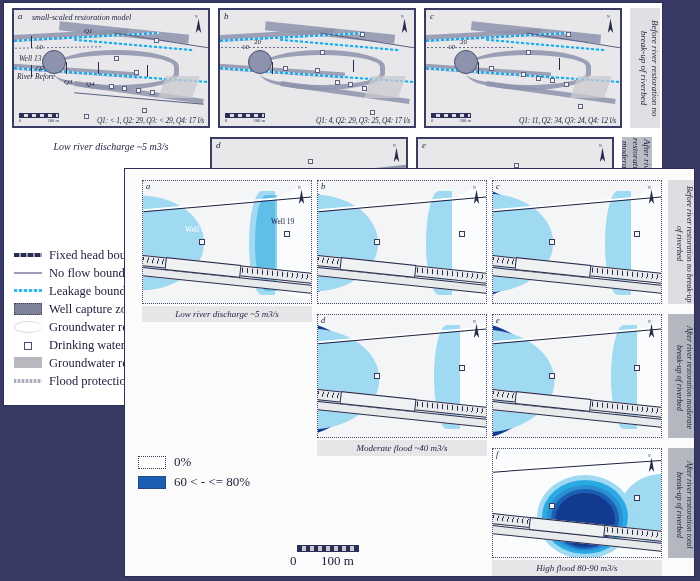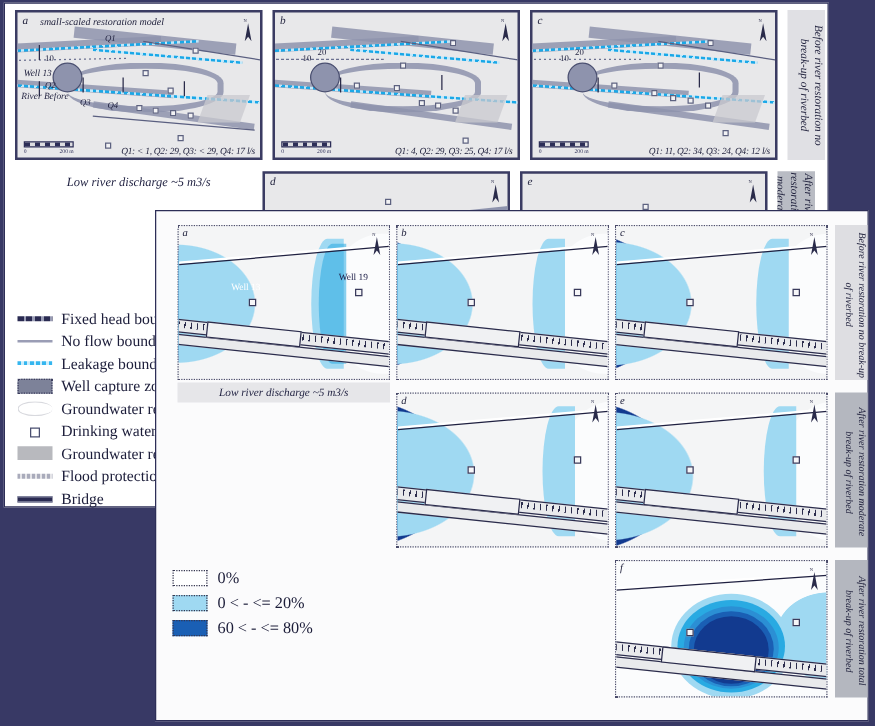--- a/index.html
+++ b/index.html
@@ -347,26 +347,20 @@
               <div class="s-gwrec"></div>
             </div>
           <div class="leg-txt">Groundwater recharge</div>
         </div>
         <div class="leg-row">
           <div class="leg-sym">
               <div class="s-flood"></div>
             </div>
           <div class="leg-txt">Flood protection</div>
         </div>
-        <div class="leg-row">
-          <div class="leg-sym">
-              <div class="s-bridge"></div>
-            </div>
-          <div class="leg-txt">Bridge</div>
-        </div>
       </div>
 
     </div>
   </div>
 
   <div class="front-window">
 
     <div class="fpanel" style="left:17px;top:11px;width:170px;height:124px;">
       <div class="plume">
         <div class="pl" style="inset:0;background:#f4f5f6;"></div>
@@ -508,20 +502,21 @@
       <svg class="north" viewBox="0 0 10 24">
         <text x="1" y="5" font-size="4" fill="#2a2b4a">N</text>
         <polygon points="5,6 8,22 5,18 2,22" fill="#2a2b4a"></polygon>
       </svg>
     </div>
 
     <div class="fside mid" style="left:543px;top:145px;width:26px;height:124px;">
       <span class="txt">After river restoration moderate break-up of riverbed</span>
     </div>
 
+    <div class="fcap" style="left:192px;top:271px;width:170px;height:16px;">Moderate flood ~40 m3/s</div>
 
     <div class="fpanel" style="left:367px;top:279px;width:170px;height:110px;">
       <div class="plume">
         <div class="pl" style="inset:0;background:#fbfcfd;"></div>
         <div class="pl" style="left:80px;top:10px;width:120px;height:100px;
              background:radial-gradient(ellipse 70px 58px at 90px 50px,#9fd9f2 0 60%,transparent 61%);"></div>
         <div class="pl" style="left:44px;top:26px;width:96px;height:84px;border-radius:50%;background:#9fd9f2;"></div>
         <div class="pl" style="left:49px;top:31px;width:86px;height:74px;border-radius:50%;background:#29aae2;"></div>
         <div class="pl" style="left:54px;top:36px;width:76px;height:66px;border-radius:50%;background:#2b8fd4;"></div>
         <div class="pl" style="left:58px;top:40px;width:68px;height:60px;border-radius:50%;background:#1a5fb4;"></div>
@@ -539,32 +534,37 @@
       <svg class="north" viewBox="0 0 10 24">
         <text x="1" y="5" font-size="4" fill="#2a2b4a">N</text>
         <polygon points="5,6 8,22 5,18 2,22" fill="#2a2b4a"></polygon>
       </svg>
     </div>
 
     <div class="fside bot" style="left:543px;top:279px;width:26px;height:110px;">
       <span class="txt">After river restoration total break-up of riverbed</span>
     </div>
 
+    <div class="fcap" style="left:367px;top:391px;width:170px;height:16px;">High flood  80-90 m3/s</div>
 
   </div>
 
   <div class="clegend">
     <div class="cl-row">
       <div class="cl-sw" style="background:#ffffff;"></div>
       <div class="cl-txt">0%</div>
     </div>
     <div class="cl-row">
-      <div class="cl-sw" style="background:#9fd9f2;"></div>
-      <div class="cl-txt">0 &lt; - &lt;= 20%</div>
-    </div>
-    <div class="cl-row">
       <div class="cl-sw" style="background:#1a5fb4;"></div>
       <div class="cl-txt">60 &lt; - &lt;= 80%</div>
     </div>
   </div>
 
+  <div class="mscale">
+    <div class="bar"></div>
+    <div class="lb">
+      <span>0</span>
+      <span style="width:18px;"></span>
+      <span>100 m</span>
+    </div>
+  </div>
 
 </div>
 
 </body></html>

